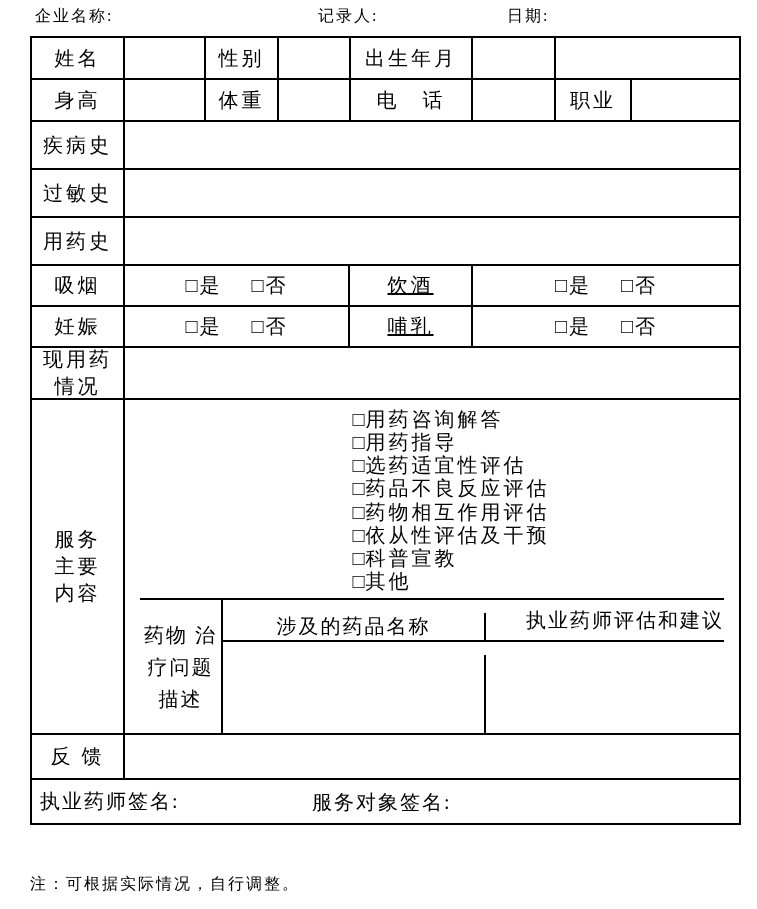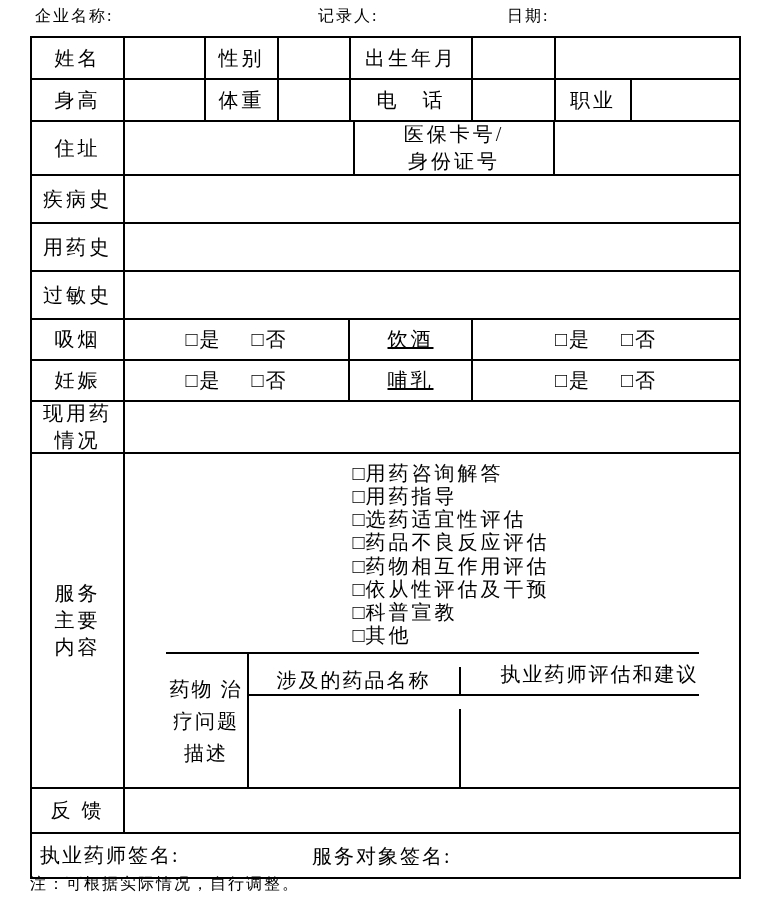--- a/index.html
+++ b/index.html
@@ -54,21 +54,21 @@
   .chk-box { letter-spacing: 0; margin-right: 1px; }
   .inner-tbl { flex: 1 1 auto; border-top: 2px solid #000; display: flex; }
   .inner-label {
     width: 83px; border-right: 2px solid #000;
     display: flex; align-items: center; justify-content: center;
     text-align: center; white-space: pre-line; letter-spacing: 2px; line-height: 1.6;
   }
   .inner-right { flex: 1 1 auto; display: flex; flex-direction: column; }
   .inner-head { height: 42px; border-bottom: 2px solid #000; display: flex; }
   .inner-body { flex: 1 1 auto; display: flex; }
-  .ic1 { width: 212px; border-right: 2px solid #000; display: flex; align-items: center; justify-content: center; letter-spacing: 2px; margin-top: 13px; }
+  .ic1 { width: 263px; border-right: 2px solid #000; display: flex; align-items: center; justify-content: center; letter-spacing: 2px; margin-top: 13px; }
   .ic2 { flex: 1 1 auto; display: flex; align-items: center; justify-content: center; letter-spacing: 2px; padding-left: 40px; }
 
   
   .sig-row { position: relative; display: flex; align-items: center; padding-left: 8px; letter-spacing: 2px; }
   .sig-recipient { position: absolute; left: 280px; top: 50%; transform: translateY(-50%); white-space: nowrap; }
 
   
   .note { position: absolute; left: 30px; top: 874px; font-size: 16px; letter-spacing: 2px; white-space: nowrap; }
 </style>
 </head>
@@ -98,40 +98,33 @@
       <div class="cell w93">身高</div>
       <div class="cell w81"></div>
       <div class="cell w73">体重</div>
       <div class="cell w72"></div>
       <div class="cell w122">电　话</div>
       <div class="cell w83"></div>
       <div class="cell w76">职业</div>
       <div class="cell grow"></div>
     </div>
 
-    <div class="row h54">
-      <div class="cell w93">住址</div>
-      <div class="cell w230"></div>
-      <div class="cell w200">医保卡号/
-身份证号</div>
-      <div class="cell grow"></div>
-    </div>
 
     <div class="row h40">
       <div class="cell w93">疾病史</div>
       <div class="cell grow"></div>
     </div>
 
     <div class="row h40">
+      <div class="cell w93">过敏史</div>
+      <div class="cell grow"></div>
+    </div>
+
+    <div class="row h40">
       <div class="cell w93">用药史</div>
-      <div class="cell grow"></div>
-    </div>
-
-    <div class="row h40">
-      <div class="cell w93">过敏史</div>
       <div class="cell grow"></div>
     </div>
 
     <div class="row h41">
       <div class="cell w93">吸烟</div>
       <div class="cell w225 yesno">
         <span>□是</span>
         <span>□否</span>
       </div>
       <div class="cell w123">饮酒</div>

